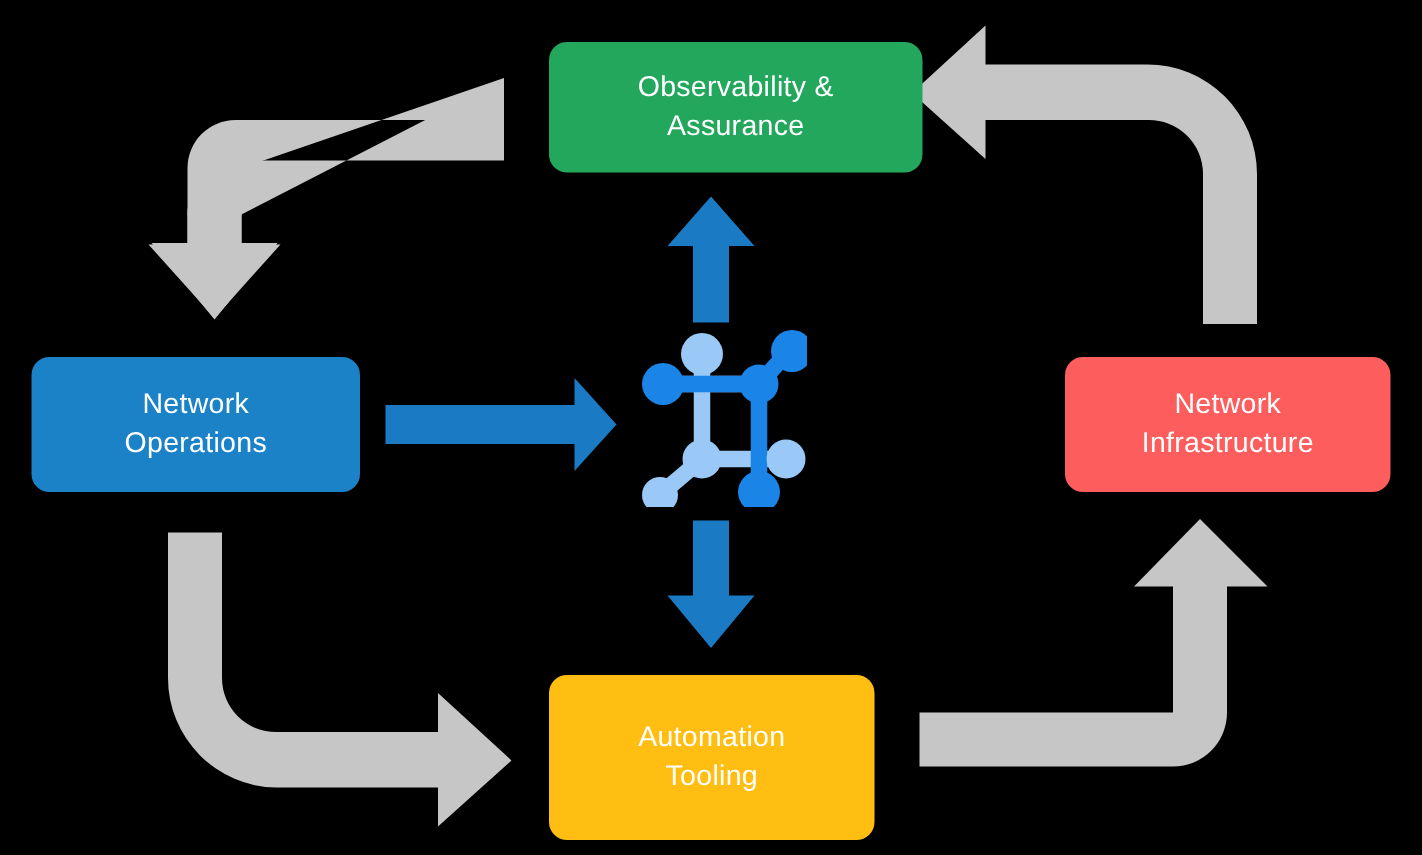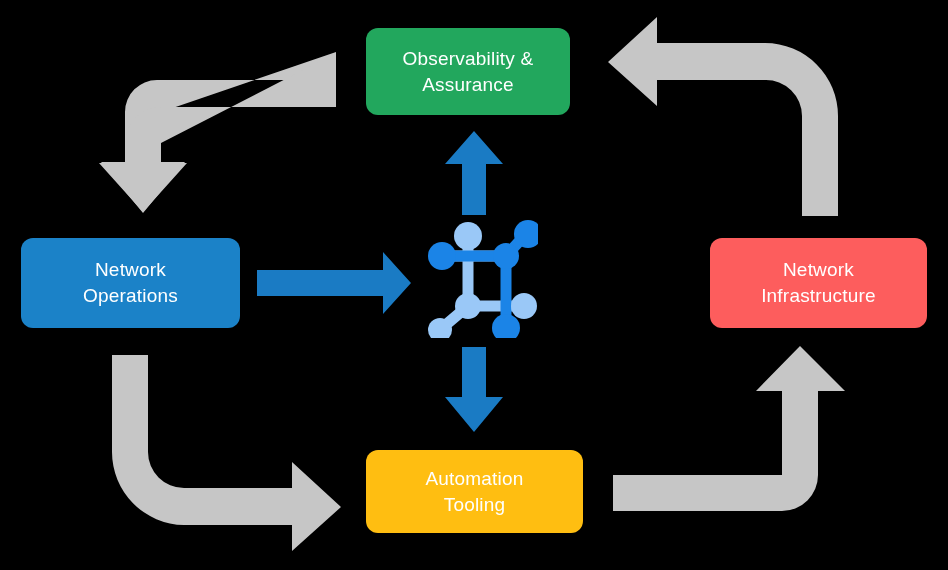--- a/index.html
+++ b/index.html
@@ -31,40 +31,40 @@
     font-weight: 400;
     line-height: 1.35;
     letter-spacing: 0.2px;
     box-sizing: border-box;
     padding: 4px 8px;
     white-space: pre-line;
   }
   #box-observability {
     left: 366px;
     top: 28px;
-    width: 204px;
+    width: 249px;
     height: 87px;
   }
   #box-operations {
     left: 21px;
     top: 238px;
     width: 219px;
     height: 90px;
   }
   #box-infrastructure {
     left: 710px;
     top: 238px;
     width: 217px;
     height: 90px;
   }
   #box-automation {
     left: 366px;
     top: 450px;
     width: 217px;
-    height: 83px;
+    height: 110px;
   }
   #arrows-layer {
     position: absolute;
     left: 0;
     top: 0;
     width: 948px;
     height: 570px;
     pointer-events: none;
   }
   #center-icon {

